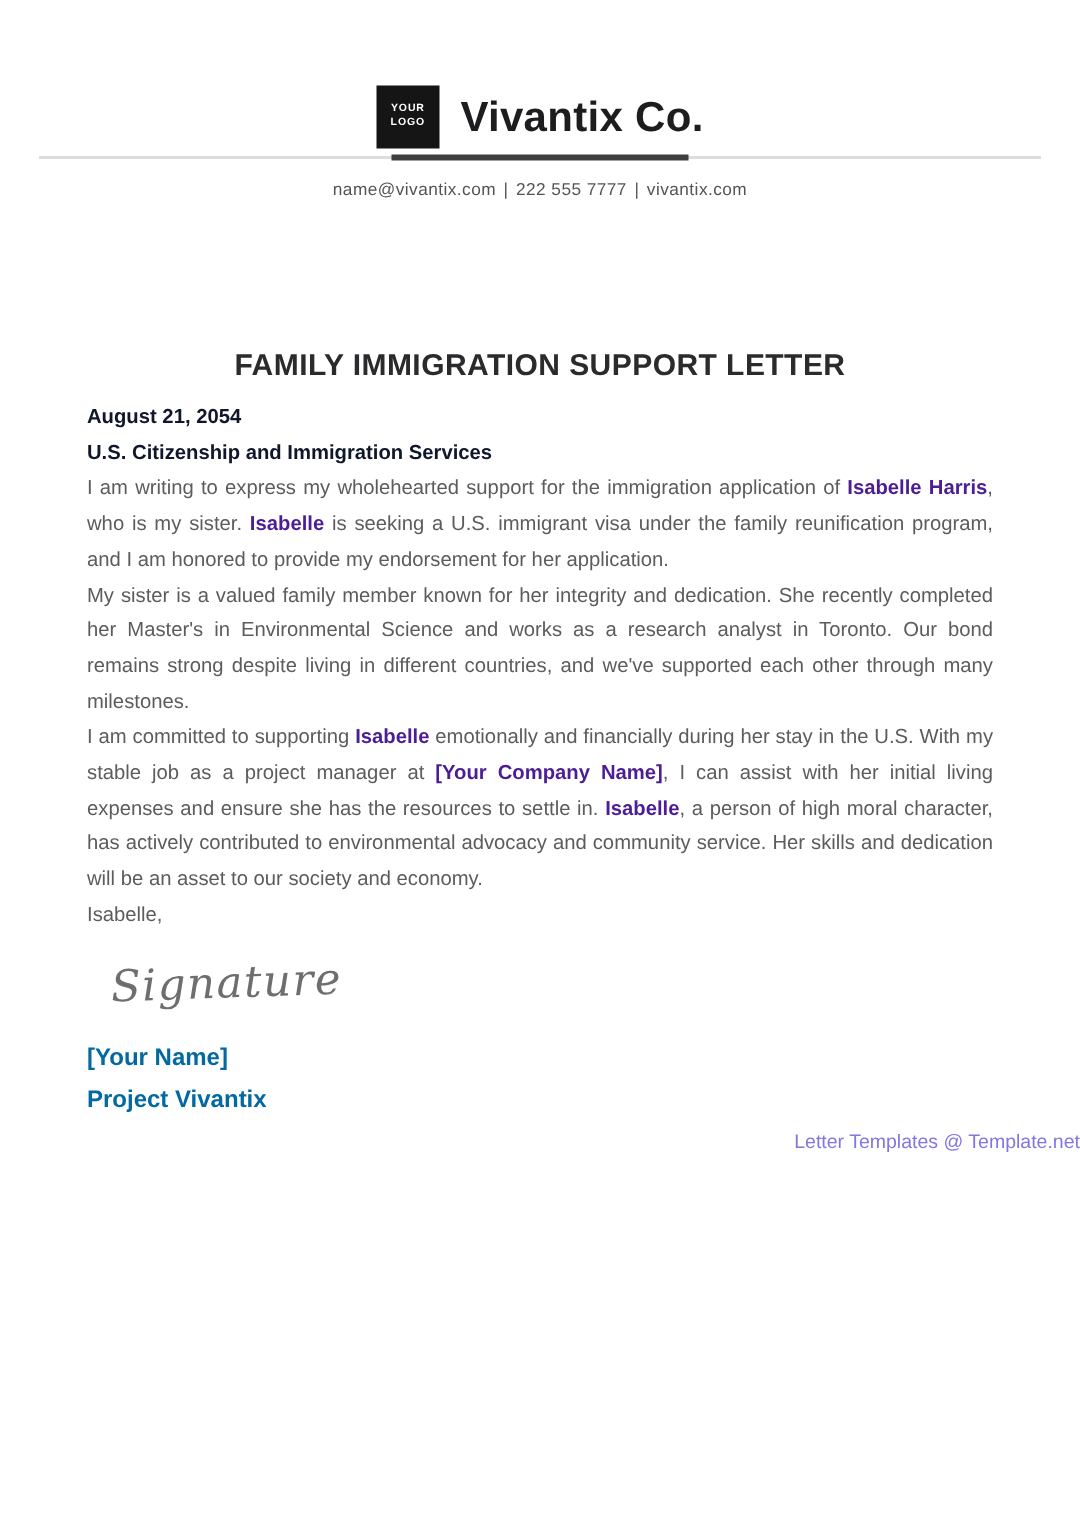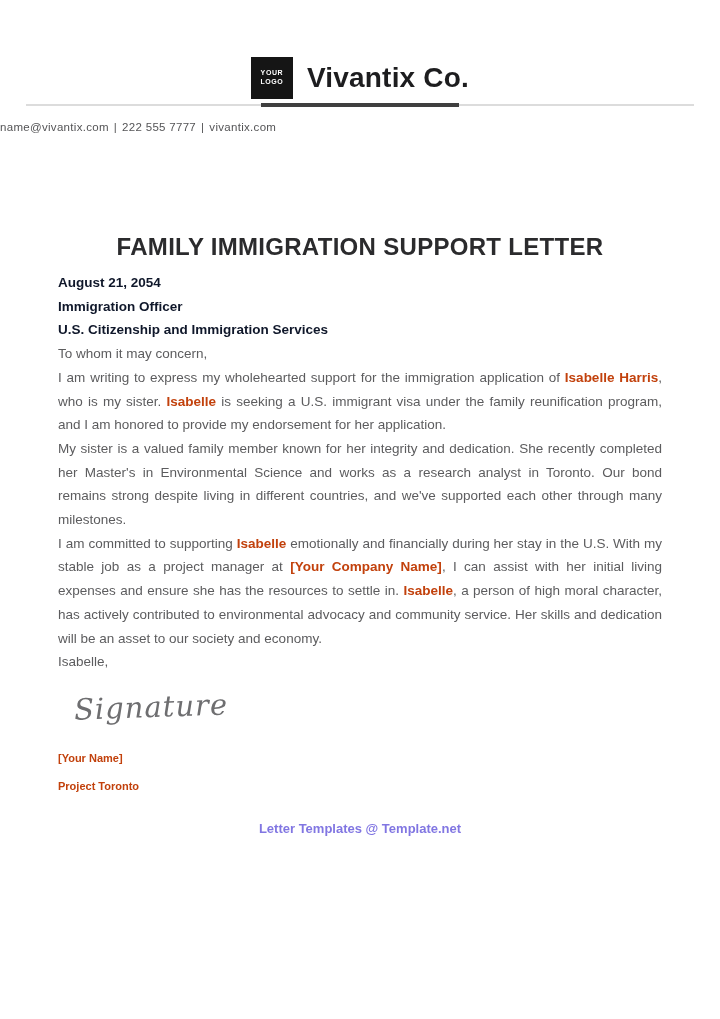--- a/index.html
+++ b/index.html
@@ -64,75 +64,74 @@
     position: absolute;
     top: 0;
     left: 50%;
     transform: translateX(-50%);
     width: 198px;
     height: 4px;
     background: #3f3f3f;
   }
   .contact-line {
     margin-top: 14px;
-    text-align: left;
+    text-align: center;
     font-size: 11.5px;
     color: #545456;
     letter-spacing: 0.3px;
   }
   .contact-line .sep { color: #545456; padding: 0 5px; }
 
   
   .doc-title {
     margin-top: 100px;
     text-align: center;
-    font-size: 24px;
+    font-size: 20px;
     font-weight: bold;
     color: #2b2b2d;
     letter-spacing: 0.3px;
   }
   .letter-body {
     margin: 10px 58px 0 58px;
     font-size: 13.5px;
     line-height: 23.7px;
     color: #5c5c5e;
   }
   .letter-body p { text-align: justify; }
   .letter-body p.no-justify { text-align: left; }
-  .letter-body b { color: #c2410c; }
+  .letter-body b { color: #4c1d95; }
   .recipient-line {
     font-weight: bold;
     color: #0f172a;
     text-align: left;
   }
 
   .signature-script {
     margin: 16px 0 0 16px;
     font-family: "DejaVu Serif", serif;
     font-style: italic;
     font-size: 29px;
     color: #6e6e70;
     letter-spacing: 1px;
     transform: rotate(-2deg);
     display: inline-block;
   }
   .signer-block {
     margin: 20px 58px 0 58px;
-    font-size: 11px;
+    font-size: 16px;
     line-height: 28.5px;
     font-weight: bold;
-    color: #c2410c;
+    color: #0369a1;
   }
 
   .footer-credit {
-    margin-top: 20px;
-    text-align: center;
+    margin-top: 4px;
+    text-align: right;
     font-size: 13px;
     color: #8176e2;
-    font-weight: bold;
   }
   .footer-credit a {
     color: #8176e2;
     text-decoration: none;
     cursor: pointer;
   }
 </style>
 </head>
 <body>
 
@@ -152,34 +151,32 @@
   </div>
 
   <div class="contact-line">
     <span>name@vivantix.com</span><span class="sep">|</span><span>222 555 7777</span><span class="sep">|</span><span>vivantix.com</span>
   </div>
 
   <div class="doc-title">FAMILY IMMIGRATION SUPPORT LETTER</div>
 
   <div class="letter-body">
     <p class="recipient-line">August 21, 2054</p>
-    <p class="recipient-line">Immigration Officer</p>
     <p class="recipient-line">U.S. Citizenship and Immigration Services</p>
-    <p class="no-justify">To whom it may concern,</p>
     <p><span>I am writing to express my wholehearted support for the immigration application of </span><b>Isabelle Harris</b><span>, who is my sister. </span><b>Isabelle</b><span> is seeking a U.S. immigrant visa under the family reunification program, and I am honored to provide my endorsement for her application.</span></p>
     <p><span>My sister is a valued family member known for her integrity and dedication. She recently completed her Master's in Environmental Science and works as a research analyst in Toronto. Our bond remains strong despite living in different countries, and we've supported each other through many milestones.</span></p>
     <p><span>I am committed to supporting </span><b>Isabelle</b><span> emotionally and financially during her stay in the U.S. With my stable job as a project manager at </span><b>[Your Company Name]</b><span>, I can assist with her initial living expenses and ensure she has the resources to settle in. </span><b>Isabelle</b><span>, a person of high moral character, has actively contributed to environmental advocacy and community service. Her skills and dedication will be an asset to our society and economy.</span></p>
     <p class="no-justify">Isabelle,</p>
   </div>
 
   <div style="margin-left: 58px;">
     <div class="signature-script">Signature</div>
   </div>
   <div class="signer-block">
     <div>[Your Name]</div>
-    <div>Project Toronto</div>
+    <div>Project Vivantix</div>
   </div>
 
   <div class="footer-credit">
     <a>Letter Templates @ Template.net</a>
   </div>
 
 </div>
 
 </body></html>

